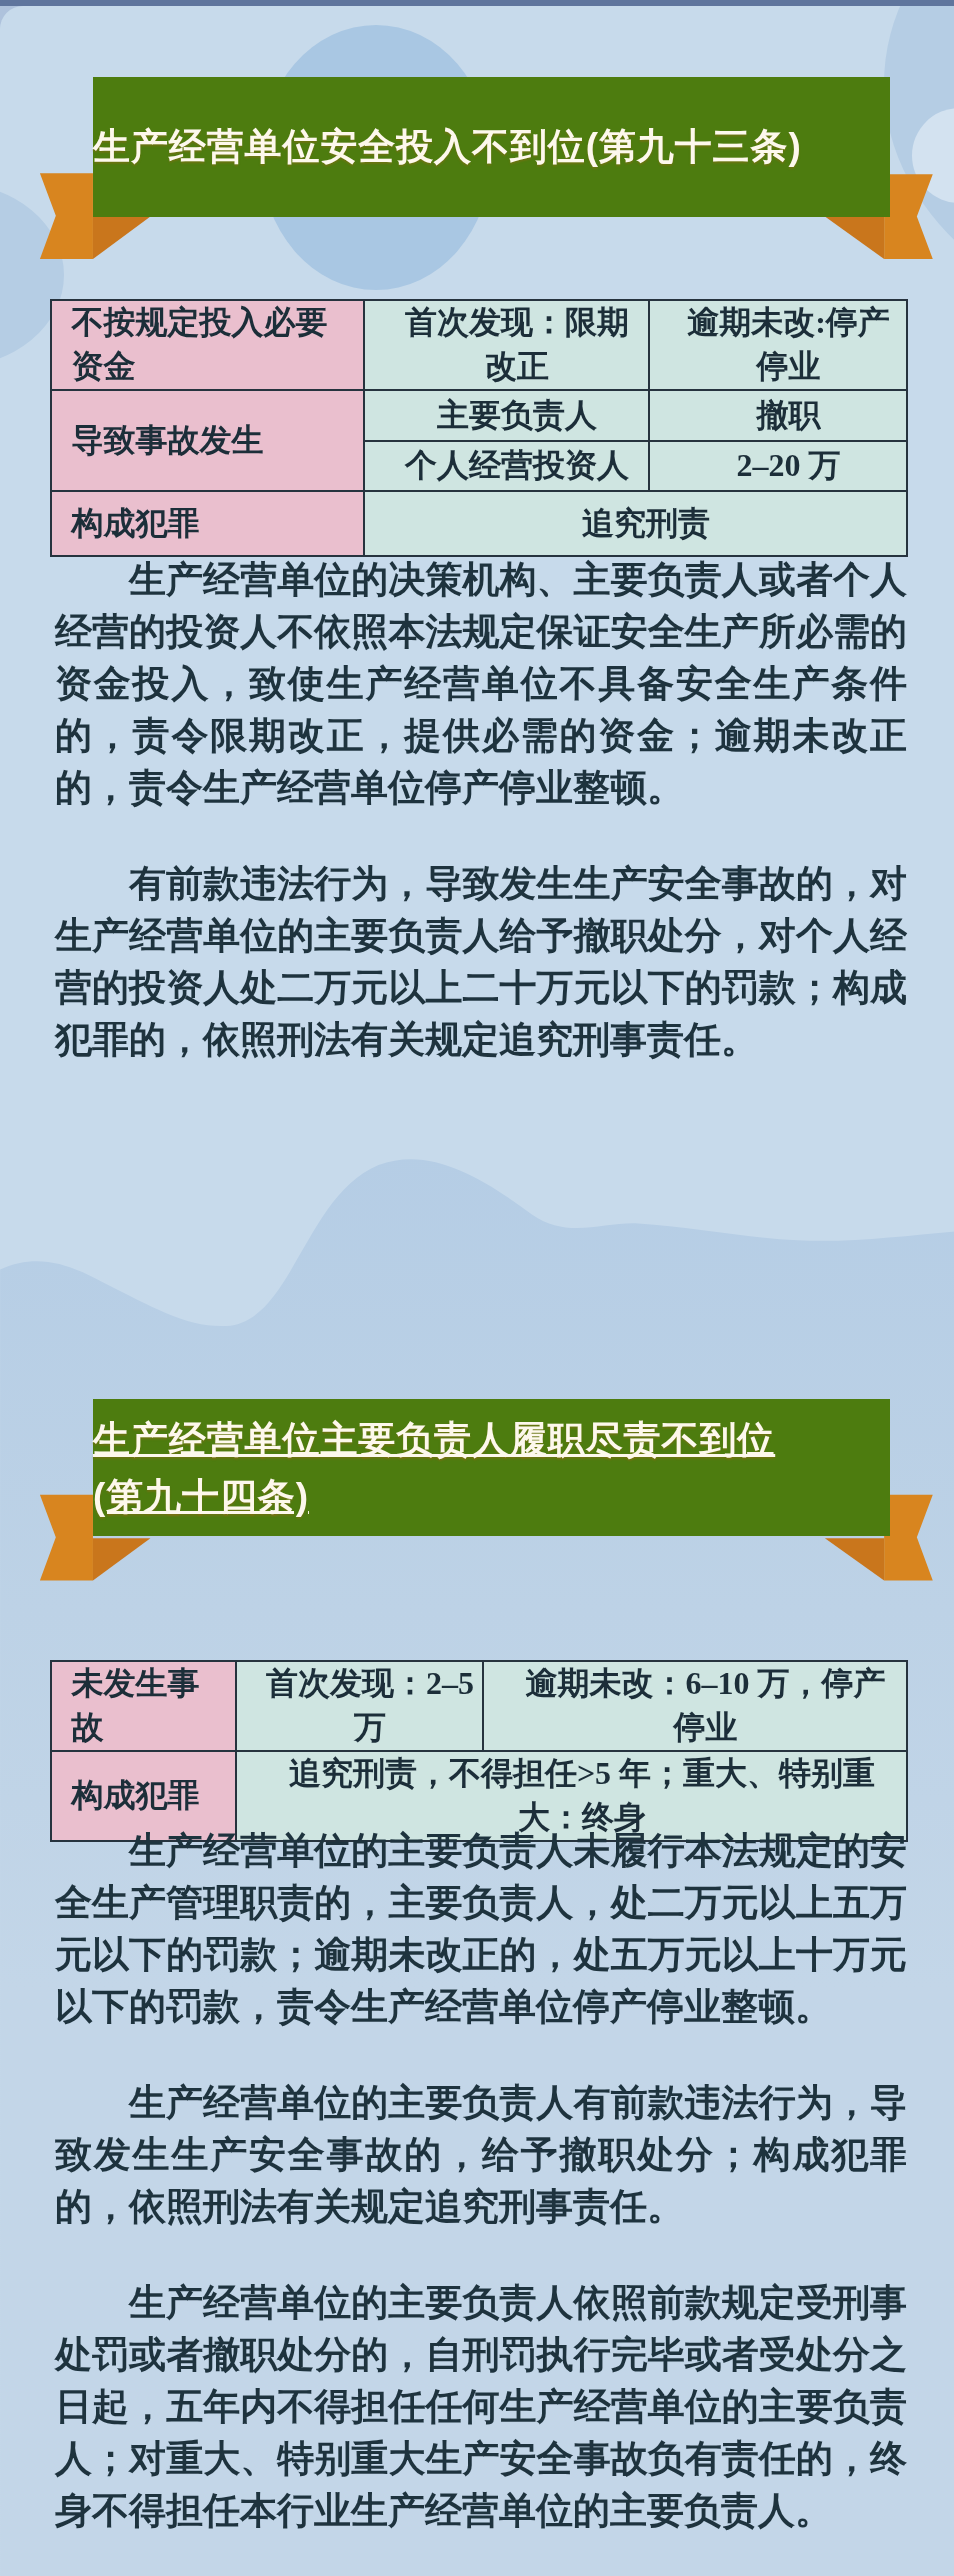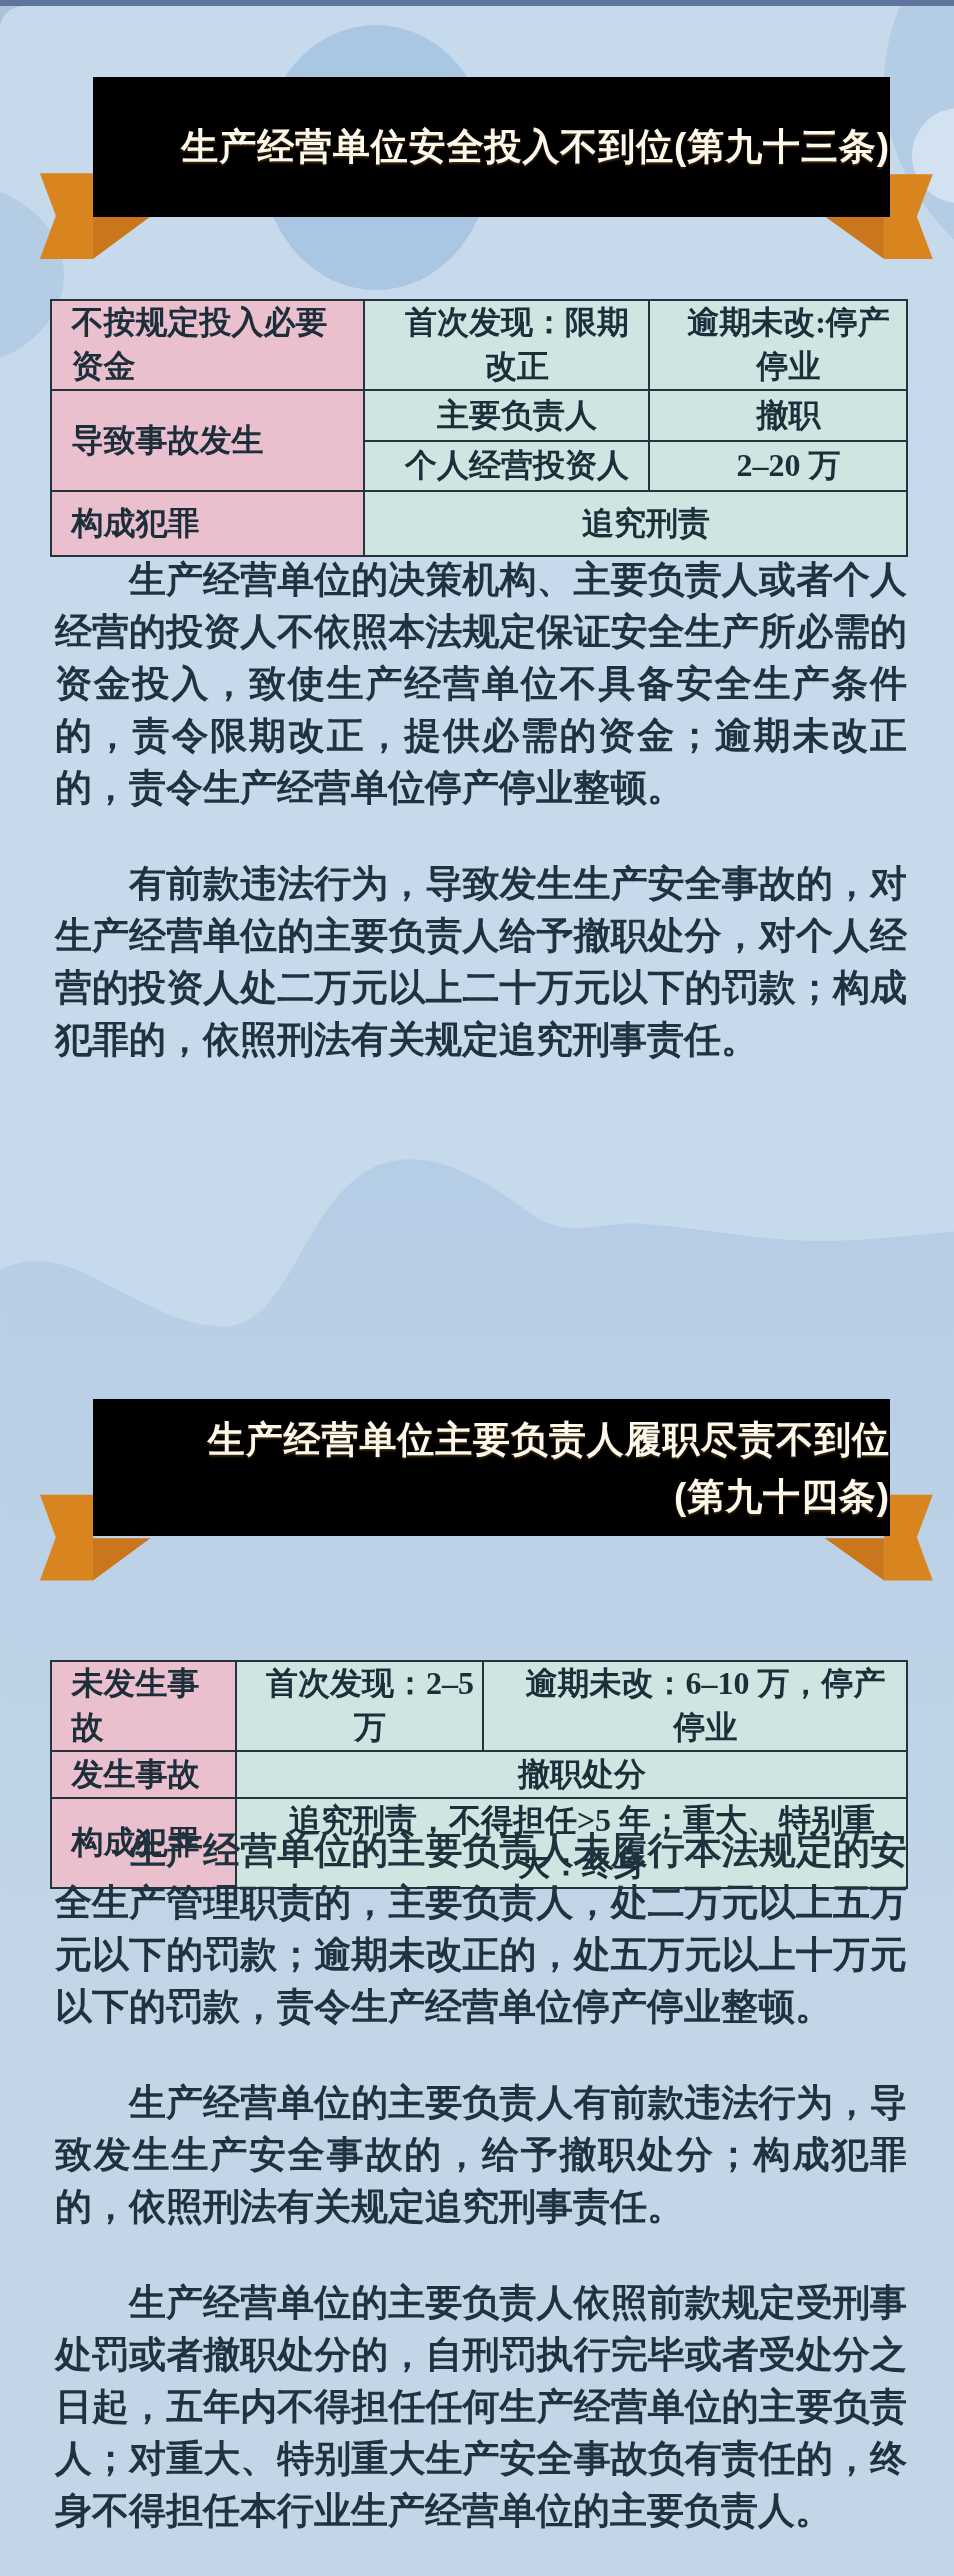--- a/index.html
+++ b/index.html
@@ -12,26 +12,26 @@
   .panel { position:absolute; left:0; top:6.2px; width:955px; height:2570px;
     background:#c7daeb; border-radius:23px 23px 0 0; z-index:0; }
   .decor { position:absolute; border-radius:50%; z-index:1; }
   .hill-center { left:261px; top:25px; width:230px; height:265px; background:#a9c7e3; }
   .right-band { left:884px; top:-168px; width:654px; height:504px; background:#b5cde4; }
   .left-hill { left:-159px; top:183px; width:223px; height:184px; background:#b5cde4; }
   .blob-right { left:912px; top:108px; width:95px; height:95px; background:#d3e2f0; }
   .wave-svg, .ribbon-svg { position:absolute; left:0; top:0; width:955px; height:2576px; z-index:1; pointer-events:none; }
   .ribbon-svg { z-index:2; }
   .banner {
-    position:absolute; left:93px; width:797px; background:#000000; z-index:3;
-    display:flex; flex-direction:column; align-items:flex-end; justify-content:center;
+    position:absolute; left:93px; width:797px; background:#4d7c0f; z-index:3;
+    display:flex; flex-direction:column; align-items:flex-start; justify-content:center;
     color:#fdf8ec; font-weight:bold; text-align:center;
   }
   .banner-1 { top:77px; height:140px; }
-  .banner-2 { top:1399px; height:137px; }
+  .banner-2 { top:1399px; height:137px;text-decoration:underline; }
   .banner-title { font-size:37px; letter-spacing:0.9px; white-space:nowrap; line-height:58px;
     text-shadow:0 1.8px 1.8px rgba(160,100,20,0.35); }
   .law-table {
     position:absolute; left:50px; border-collapse:collapse; table-layout:fixed; z-index:4;
     font-family:"Liberation Serif", serif; font-weight:bold; font-size:32px; color:#1c2e39;
   }
   .law-table td { border:2.7px solid #26333e; padding:0 7px 0 28px; vertical-align:middle; }
   .law-table td.pink { background:#eabfce; padding-left:19.4px; }
   .law-table td.teal { background:#cfe5e1;text-align:center; }
   .table-1 { top:299px; width:856px; }
@@ -127,24 +127,20 @@
       <col style="width:185px">
       <col style="width:247px">
       <col style="width:424px">
     </colgroup>
   <tbody>
       <tr style="height:50px">
     <td class="pink">未发生事故</td>
     <td class="teal">首次发现：2–5 万</td>
     <td class="teal">逾期未改：6–10 万，停产停业</td>
   </tr>
-  <tr style="height:47px">
-    <td class="pink">发生事故</td>
-    <td class="teal" colspan="2">撤职处分</td>
-  </tr>
   <tr style="height:50px">
     <td class="pink">构成犯罪</td>
     <td class="teal" colspan="2">追究刑责，不得担任&gt;5 年；重大、特别重大：终身</td>
   </tr>
 </tbody>
   </table>
 
 <div class="para-block sec2-paras">
   <p class="para">生产经营单位的主要负责人未履行本法规定的安全生产管理职责的，主要负责人，处二万元以上五万元以下的罚款；逾期未改正的，处五万元以上十万元以下的罚款，责令生产经营单位停产停业整顿。</p>
   <p class="para">生产经营单位的主要负责人有前款违法行为，导致发生生产安全事故的，给予撤职处分；构成犯罪的，依照刑法有关规定追究刑事责任。</p>

